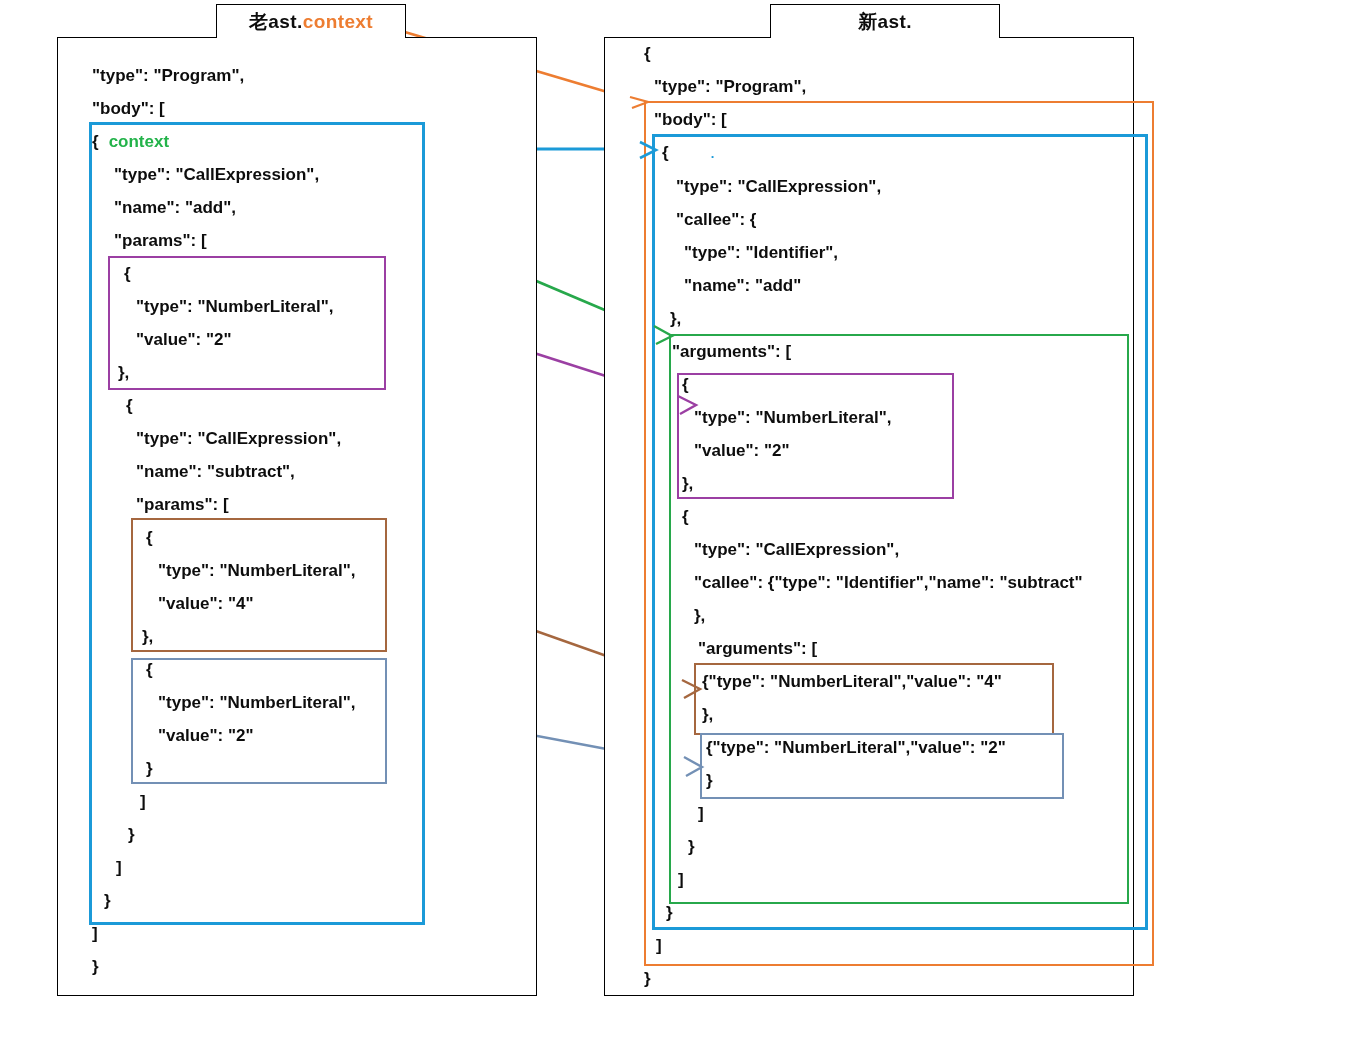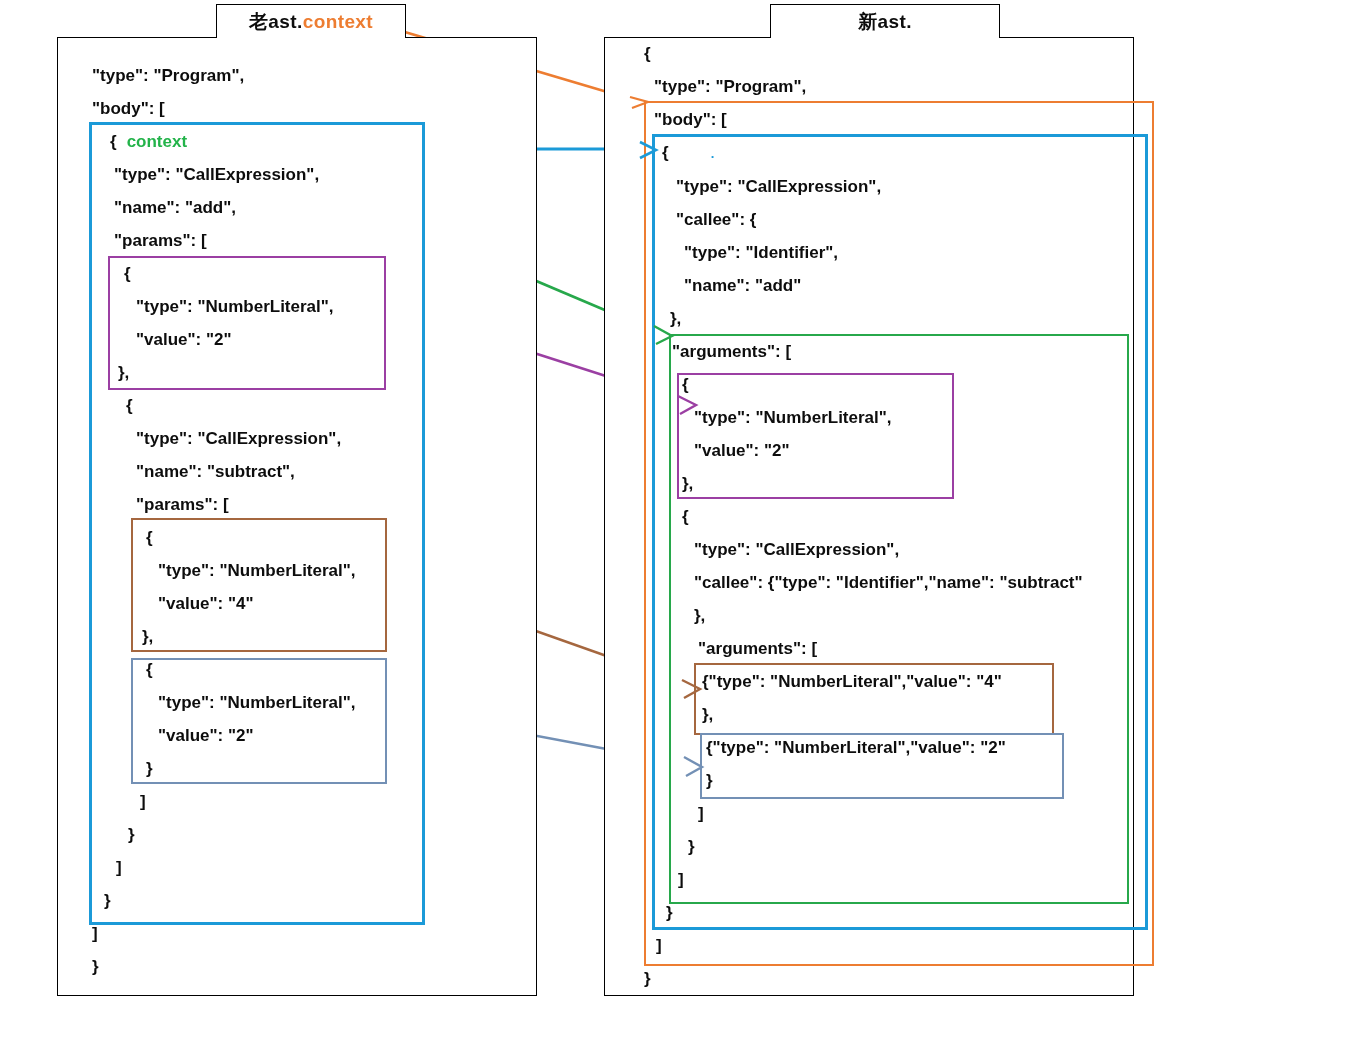--- a/index.html
+++ b/index.html
@@ -106,21 +106,21 @@
 <div class="hl orange" style="left:644px;top:101px;width:506px;height:861px;"></div>
 <div class="hl blue" style="left:652px;top:134px;width:490px;height:790px;"></div>
 <div class="hl green" style="left:669px;top:334px;width:456px;height:566px;"></div>
 <div class="hl purple" style="left:677px;top:373px;width:273px;height:122px;"></div>
 <div class="hl brown" style="left:694px;top:663px;width:356px;height:68px;"></div>
 <div class="hl slate" style="left:700px;top:733px;width:360px;height:62px;"></div>
 
 <div class="code" id="code-old" style="left:92px;top:59px;width:430px;">
   <div class="ln" style="padding-left:0px">"type": "Program",</div>
   <div class="ln" style="padding-left:0px">"body": [</div>
-  <div class="ln" style="padding-left:18px"><span>{</span><span class="ctx" style="padding-left:10px">context</span></div>
+  <div class="ln" style="padding-left:0"><span>{</span><span class="ctx" style="padding-left:10px">context</span></div>
   <div class="ln" style="padding-left:22px">"type": "CallExpression",</div>
   <div class="ln" style="padding-left:22px">"name": "add",</div>
   <div class="ln" style="padding-left:22px">"params": [</div>
   <div class="ln" style="padding-left:32px">{</div>
   <div class="ln" style="padding-left:44px">"type": "NumberLiteral",</div>
   <div class="ln" style="padding-left:44px">"value": "2"</div>
   <div class="ln" style="padding-left:26px">},</div>
   <div class="ln" style="padding-left:34px">{</div>
   <div class="ln" style="padding-left:44px">"type": "CallExpression",</div>
   <div class="ln" style="padding-left:44px">"name": "subtract",</div>

